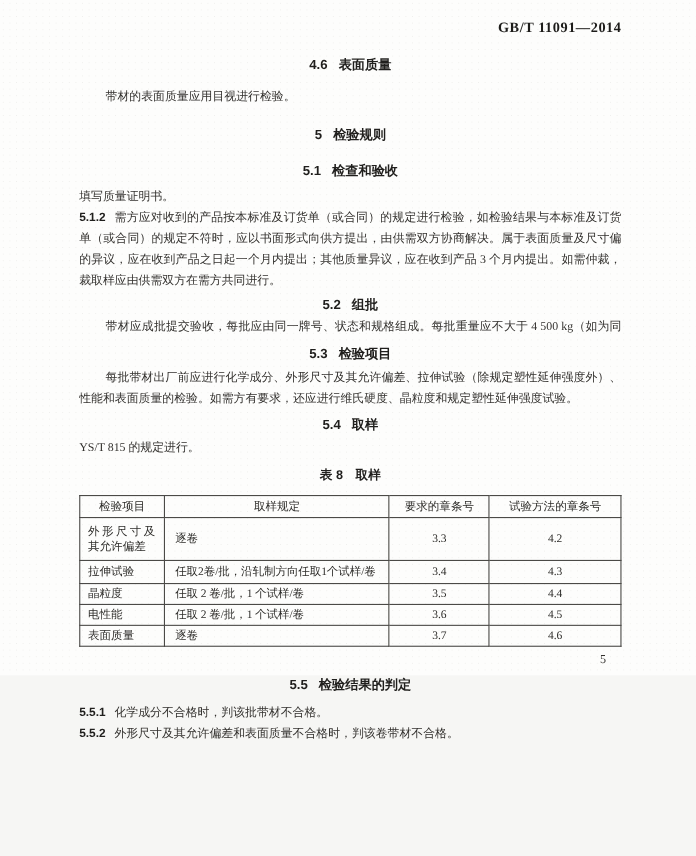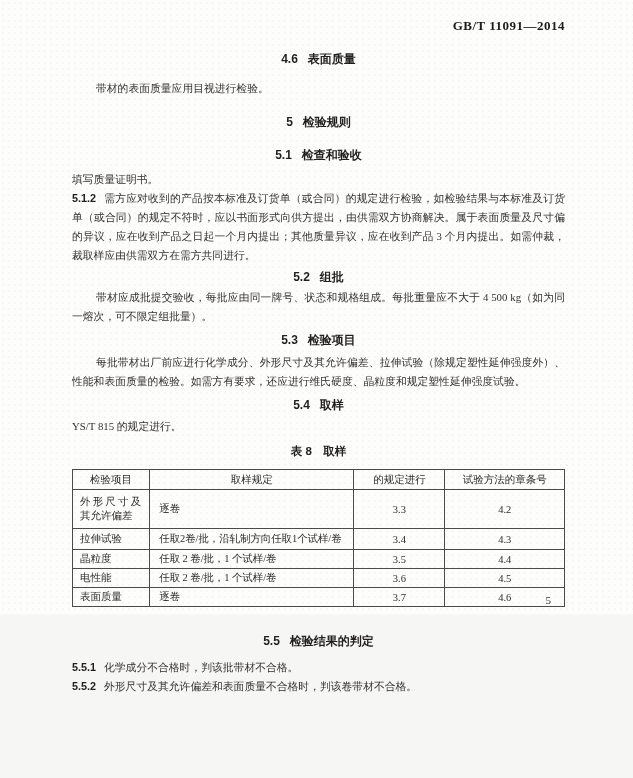--- a/index.html
+++ b/index.html
@@ -107,21 +107,20 @@
     <div class="line just">单（或合同）的规定不符时，应以书面形式向供方提出，由供需双方协商解决。属于表面质量及尺寸偏差</div>
     <div class="line just">的异议，应在收到产品之日起一个月内提出；其他质量异议，应在收到产品 3 个月内提出。如需仲裁，仲</div>
     <div class="line">裁取样应由供需双方在需方共同进行。</div>
   </div>
 
   <div class="h h52">
     <span class="hnum">5.2</span><span class="htitle">组批</span>
   </div>
   <div class="para p52">
     <div class="line just indent">带材应成批提交验收，每批应由同一牌号、状态和规格组成。每批重量应不大于 4 500 kg（如为同</div>
-    <div class="line">一熔次，可不限定组批量）。</div>
   </div>
 
   <div class="h h53">
     <span class="hnum">5.3</span><span class="htitle">检验项目</span>
   </div>
   <div class="para p53">
     <div class="line just indent">每批带材出厂前应进行化学成分、外形尺寸及其允许偏差、拉伸试验（除规定塑性延伸强度外）、电</div>
     <div class="line">性能和表面质量的检验。如需方有要求，还应进行维氏硬度、晶粒度和规定塑性延伸强度试验。</div>
   </div>
 
@@ -138,21 +137,21 @@
     <colgroup>
       <col style="width:15.7%">
         <col style="width:41.5%">
         <col style="width:18.5%">
         <col style="width:24.3%">
     </colgroup>
     <thead>
       <tr>
         <th>检验项目</th>
         <th>取样规定</th>
-        <th>的规定进行</th>
+        <th>要求的章条号</th>
         <th>试验方法的章条号</th>
       </tr>
     </thead>
     <tbody>
       <tr class="r-tall">
         <td class="c1">外形尺寸及其允许偏差</td>
         <td class="c2">逐卷</td>
         <td class="c3">3.3</td>
         <td class="c4">4.2</td>
       </tr>

